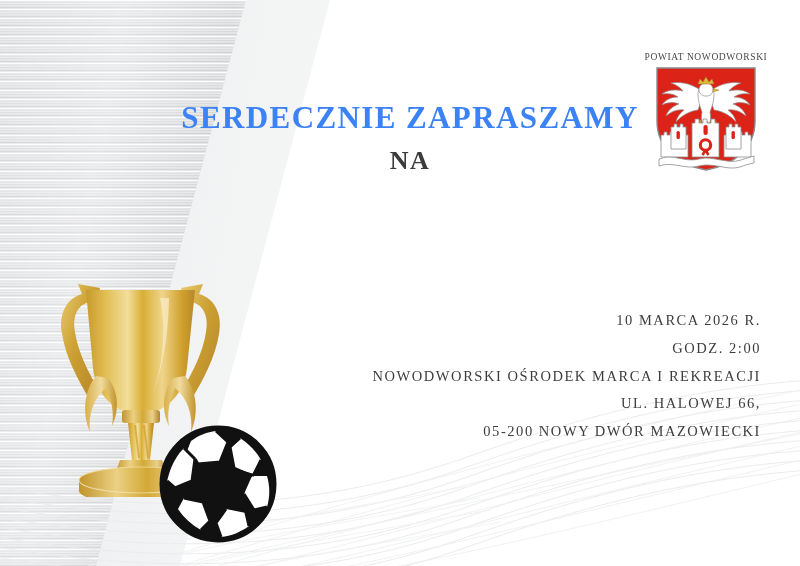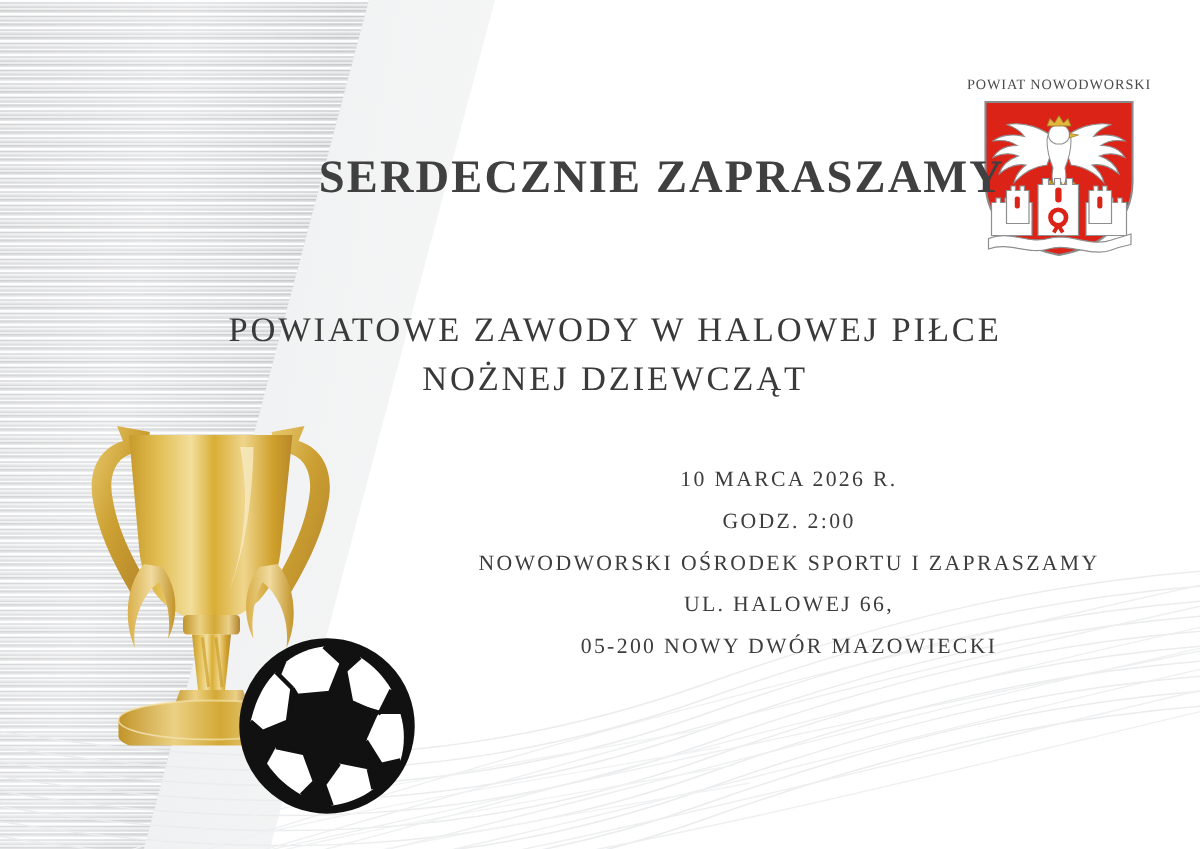--- a/index.html
+++ b/index.html
@@ -66,24 +66,24 @@
     margin-top:28px;
   }
   .emblem-caption{
     font-family:"Liberation Serif", serif;
     font-size:9.5px;letter-spacing:0.6px;color:#4a4a4a;
     margin:0 0 3px 0;line-height:1.1;white-space:nowrap;
   }
   .emblem-shield{display:block;margin:0 auto;}
   .title-main{
     position:absolute;left:150px;top:102px;width:520px;
-    text-align:right;
+    text-align:center;
     font-family:"Liberation Serif", serif;
     font-weight:bold;
-    font-size:31px;letter-spacing:1.4px;color:#404040;
+    font-size:31px;letter-spacing:1.4px;color:#3b82f6;
     line-height:1.0;white-space:nowrap;
   }
   .title-na{
     position:absolute;left:150px;top:148px;width:520px;
     text-align:center;
     font-family:"Liberation Serif", serif;
     font-weight:bold;
     font-size:26px;letter-spacing:1.4px;color:#3b3b3b;
     line-height:1.0;
   }
@@ -93,21 +93,21 @@
     font-family:"Liberation Serif", serif;
     font-weight:normal;
     font-size:23px;letter-spacing:1.9px;color:#3a3a3a;
     line-height:1.42;
   }
   .subtitle .sub-line{display:block;white-space:nowrap;}
 
   
   .details{
     position:absolute;left:291px;top:307px;width:470px;
-    text-align:center;
+    text-align:right;
     font-family:"Liberation Serif", serif;
     font-size:14.5px;letter-spacing:1.55px;color:#3d3d3d;
     line-height:1.92;
   }
   .details .detail-line{display:block;white-space:nowrap;}
 
   
   .trophy{position:absolute;left:38px;top:272px;width:205px;height:225px;}
   .ball{position:absolute;left:158px;top:424px;width:120px;height:120px;}
 </style>
@@ -220,30 +220,27 @@
       <path d="M54.5,85 L51.5,90 M54.5,85 L57.5,90" stroke="#DC2318" stroke-width="2.6" fill="none"></path>
 
       <g>
         <path d="M8,94 C22,88 34,98 48,94 C62,90 76,100 90,95 C96,93 100,92 103,91
                  L103,98 C98,99 94,100 89,102 C76,106 62,97 48,101 C34,105 22,96 8,101 Z" fill="#ffffff" stroke="#8e8e8e" stroke-width="0.8"></path>
       </g>
     </svg>
   </div>
 
   <div class="title-main">SERDECZNIE ZAPRASZAMY</div>
-
-  <div class="subtitle">
-    <span class="sub-line">POWIATOWE ZAWODY W HALOWEJ PIŁCE</span>
-    <span class="sub-line">NOŻNEJ DZIEWCZĄT</span>
-  </div>
+  <div class="title-na">NA</div>
+
 
   <div class="details">
     <span class="detail-line">10 MARCA 2026 R.</span>
     <span class="detail-line">GODZ. 2:00</span>
-    <span class="detail-line">NOWODWORSKI OŚRODEK SPORTU I ZAPRASZAMY</span>
+    <span class="detail-line">NOWODWORSKI OŚRODEK MARCA I REKREACJI</span>
     <span class="detail-line">UL. HALOWEJ 66,</span>
     <span class="detail-line">05-200 NOWY DWÓR MAZOWIECKI</span>
   </div>
 
   <svg class="trophy" viewBox="0 0 205 225">
     <defs>
       <linearGradient id="goldCup" x1="0" y1="0" x2="1" y2="0">
         <stop offset="0%" stop-color="#C79A2A"></stop>
         <stop offset="18%" stop-color="#E2BE53"></stop>
         <stop offset="38%" stop-color="#F2DE9C"></stop>

